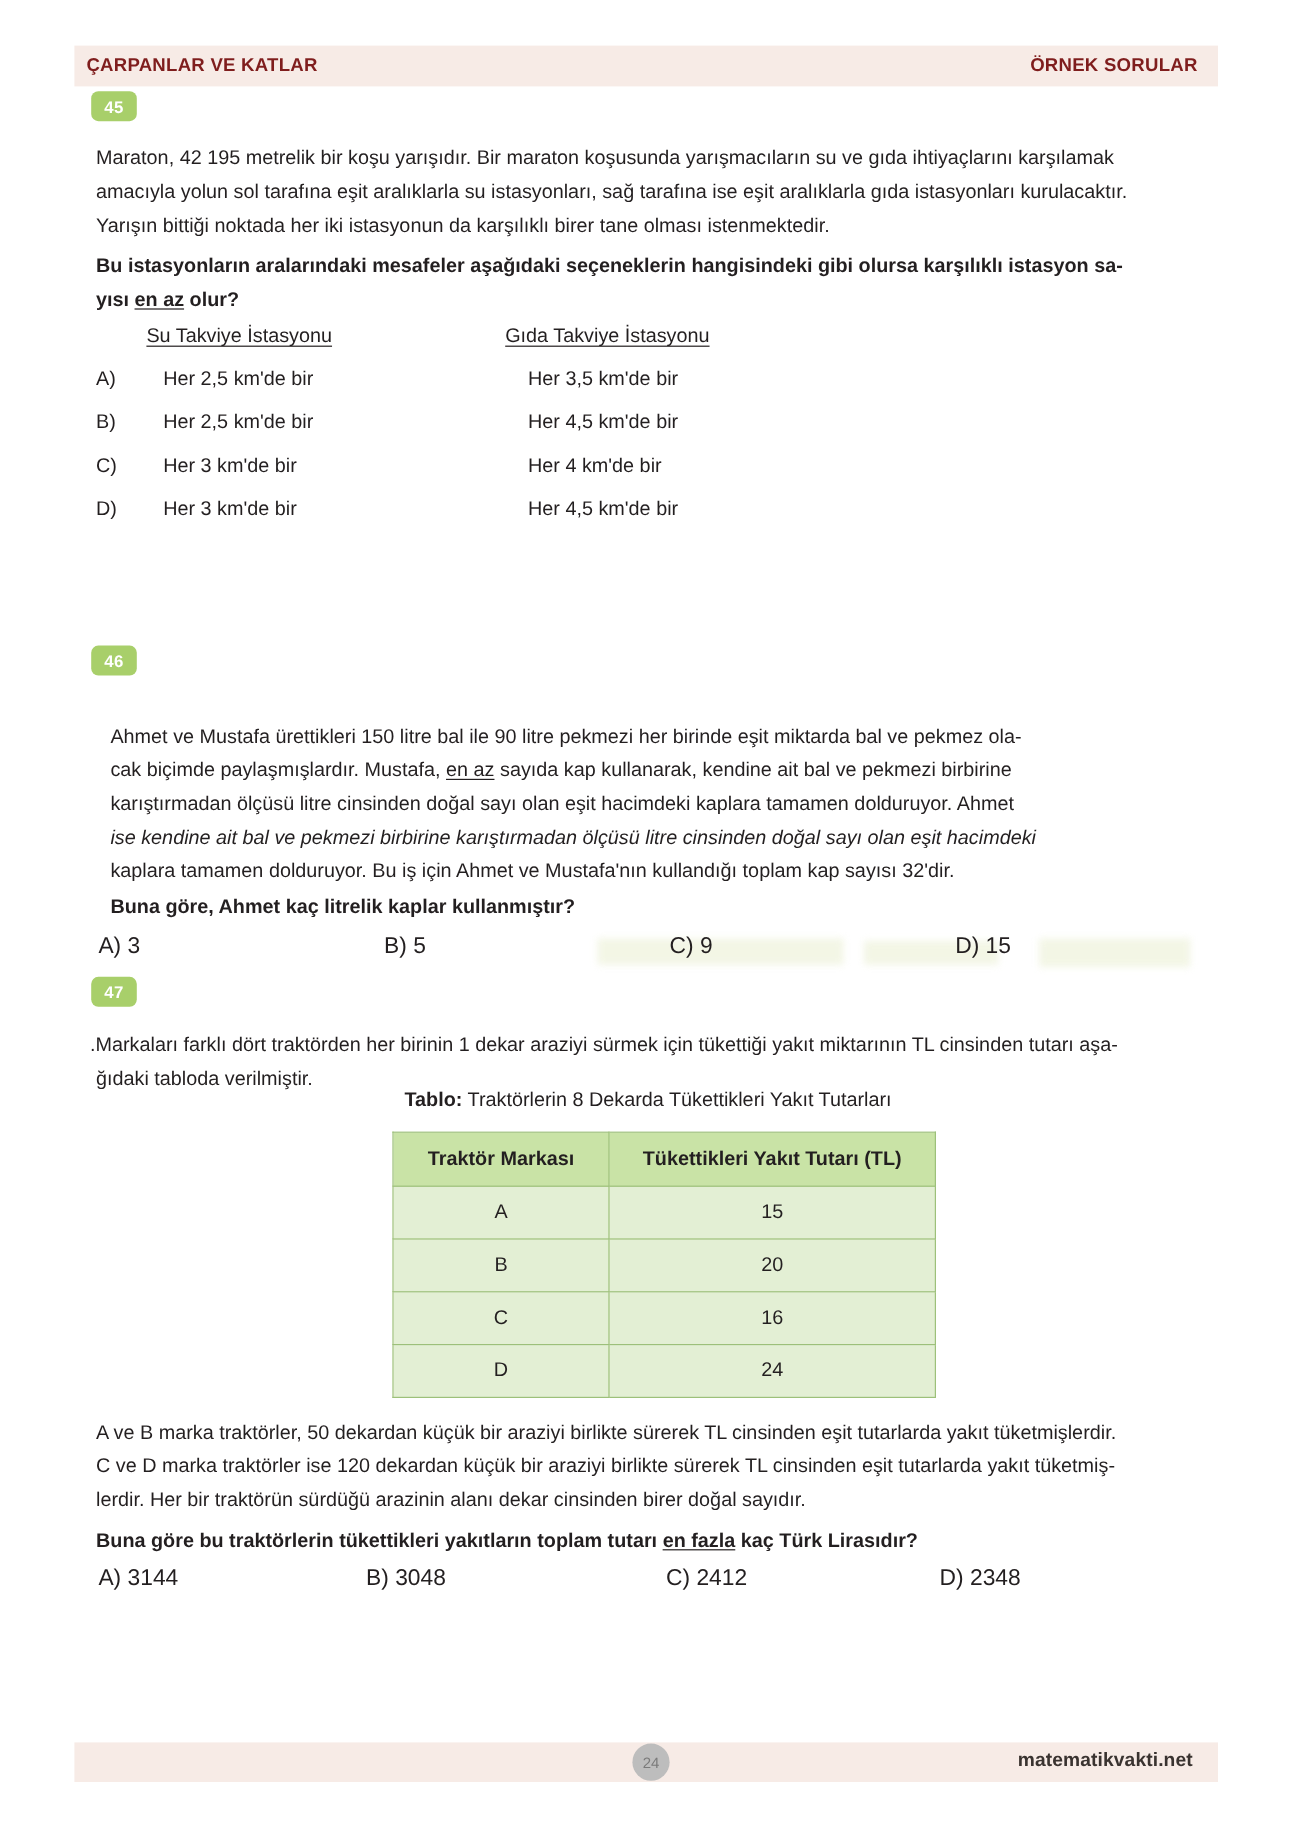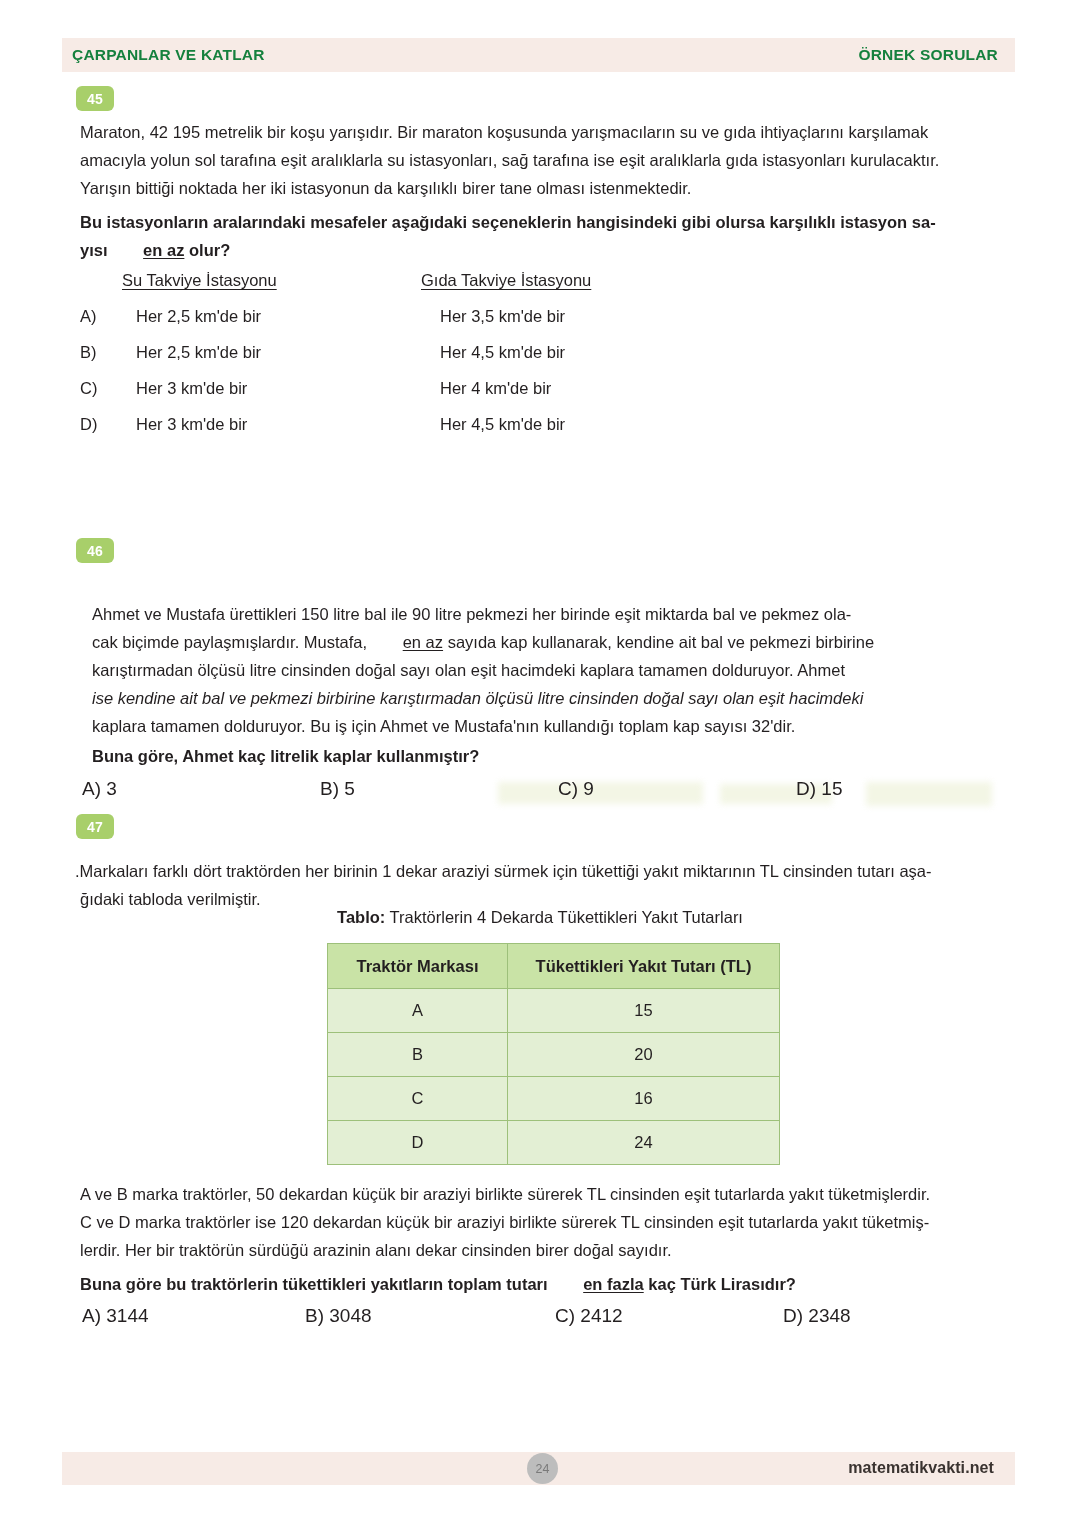--- a/index.html
+++ b/index.html
@@ -31,55 +31,55 @@
     height: 34px;
     background: #f7ebe6;
   }
   .header-title,
   .header-right {
     position: absolute;
     top: 46px;
     font-size: 15.5px;
     font-weight: bold;
     letter-spacing: 0.2px;
-    color: #15803d;
+    color: #7f1d1d;
     white-space: nowrap;
   }
   .header-title { left: 72px; }
   .header-right { right: 82px; }
 
   
   .qbadge {
     position: absolute;
     width: 38px;
     height: 25px;
     border-radius: 6px;
     background: #a8cf6a;
     color: #ffffff;
     font-size: 14px;
     font-weight: bold;
     display: flex;
     align-items: center;
     justify-content: center;
     letter-spacing: 0.3px;
   }
-  #badge45 { left: 76px; top: 86px; text-align: right; }
+  #badge45 { left: 76px; top: 76px; text-align: right; }
   #badge46 { left: 76px; top: 538px; }
   #badge47 { left: 76px; top: 814px; }
 
   
   .para {
     position: absolute;
     font-size: 16.5px;
     line-height: 28px;
     color: #231f20;
     text-align: justify;
   }
   .para.bold { font-weight: bold; }
-  .u { text-decoration: underline; text-underline-offset: 2px; margin-left: 31px; }
+  .u { text-decoration: underline; text-underline-offset: 2px; }
 
   
   .opt45-head {
     position: absolute;
     font-size: 16.5px;
     text-decoration: underline;
     text-underline-offset: 3px;
     white-space: nowrap;
   }
   .opt45-row-letter,
@@ -228,21 +228,21 @@
   <div class="optrow" style="left:82px;  top:778px;">A) 3</div>
   <div class="optrow" style="left:320px; top:778px;">B) 5</div>
   <div class="optrow" style="left:558px; top:778px;">C) 9</div>
   <div class="optrow" style="left:796px; top:778px;">D) 15</div>
 
   <div class="qbadge" id="badge47">47</div>
 
   <div class="para" style="left:75px; top:857px; width:945px;">.Markaları farklı dört traktörden her birinin 1 dekar araziyi sürmek için tükettiği yakıt miktarının TL cinsinden tutarı aşa-</div>
   <div class="para" style="left:80px; top:885px; width:940px;">ğıdaki tabloda verilmiştir.</div>
 
-  <div class="tablo-caption"><b>Tablo:</b><span> Traktörlerin 4 Dekarda Tükettikleri Yakıt Tutarları</span></div>
+  <div class="tablo-caption"><b>Tablo:</b><span> Traktörlerin 8 Dekarda Tükettikleri Yakıt Tutarları</span></div>
 
   <table class="data-table">
     <colgroup>
         <col class="c1">
         <col class="c2">
       </colgroup>
     <thead>
       <tr>
         <th>Traktör Markası</th>
         <th>Tükettikleri Yakıt Tutarı (TL)</th>

